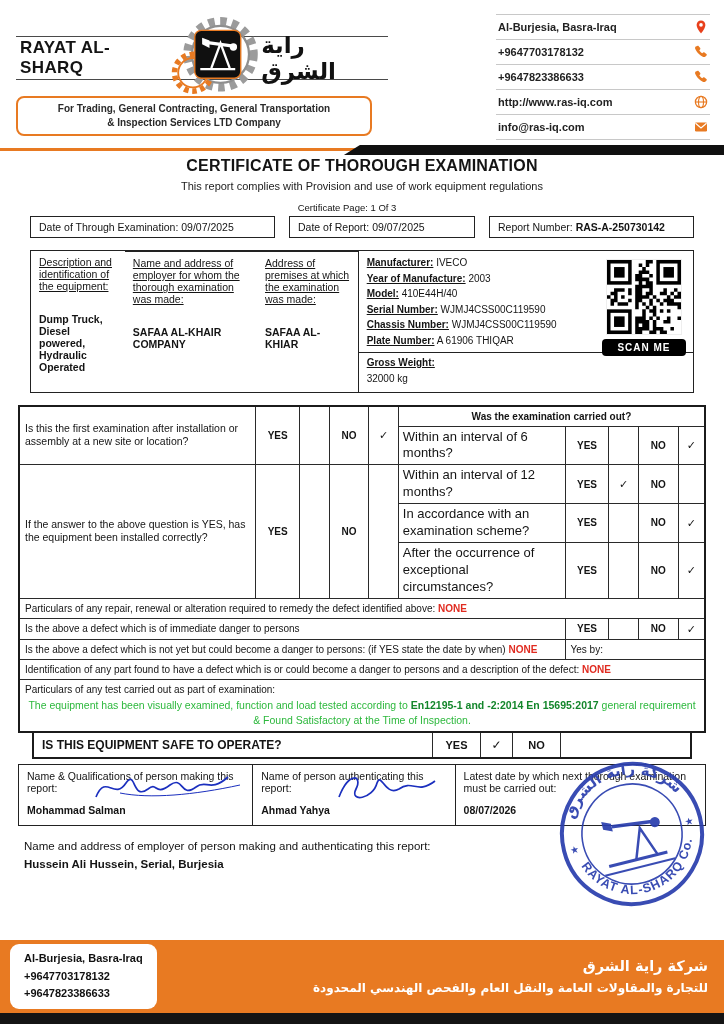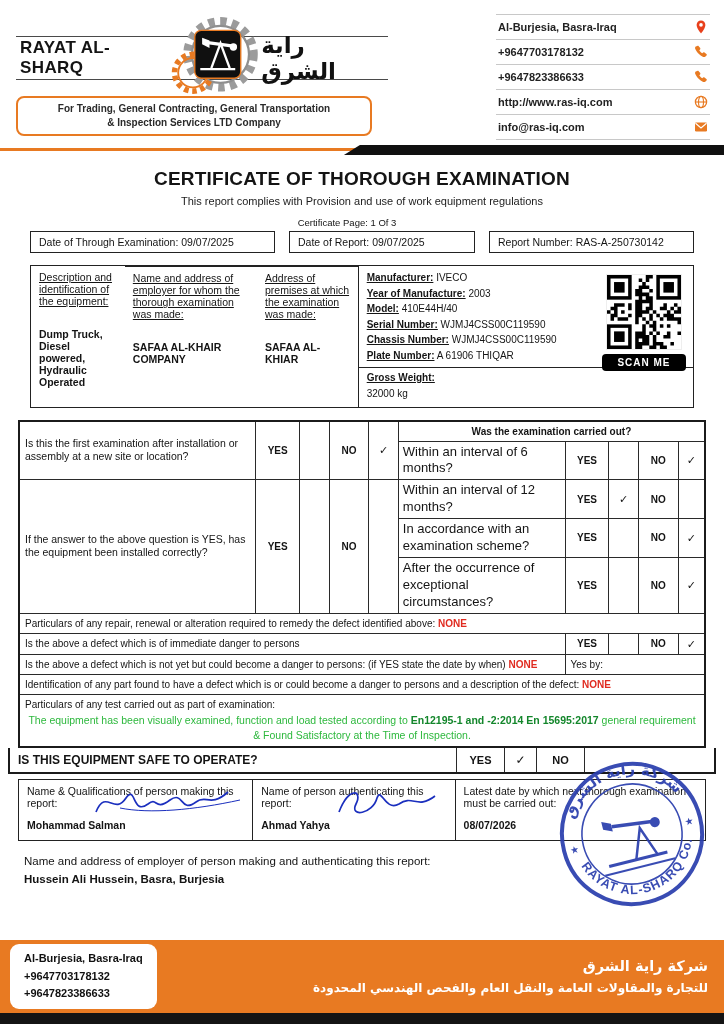--- a/index.html
+++ b/index.html
@@ -17,29 +17,29 @@
   .contacts{width:214px;margin-top:4px}
   .contact-row{display:flex;align-items:center;justify-content:space-between;gap:8px;padding:5px 2px;border-bottom:1px solid #c8c8c8;font-size:11px;font-weight:bold;color:#222}
   .contact-row:first-child{border-top:1px solid #c8c8c8}
   .cicon{width:14px;height:14px;flex:0 0 auto}
 
   .divider{position:relative;height:12px;margin-top:4px}
   .divider .orange{position:absolute;left:0;top:4px;width:100%;height:3px;background:#E87A22}
   .divider .black{position:absolute;right:0;top:1px;width:52.5%;height:10px;background:#101010;clip-path:polygon(16px 0,100% 0,100% 100%,0 100%)}
 
   
-  .title{text-align:center;font-size:19px;font-weight:bold;margin-top:12px;letter-spacing:.2px}
+  .title{text-align:center;font-size:16px;font-weight:bold;margin-top:1px;letter-spacing:.2px}
   .subtitle{text-align:center;font-size:11px;margin-top:5px;color:#1c1c1c}
   .page-label{text-align:center;font-size:9.5px;margin:10px 30px 3px 0}
 
   
   .meta-row{display:flex;gap:14px;margin:0 30px;font-size:10.5px}
   .meta-box{border:1.5px solid #222;padding:4px 8px;white-space:nowrap}
   .meta-box.m1{flex:0 0 245px}.meta-box.m2{flex:0 0 186px}.meta-box.m3{flex:1}
-  .meta-box b{font-weight:normal}
+  .meta-box b{font-weight:bold}
 
   
   .equip{display:flex;border:1.5px solid #222;margin:12px 30px 0;font-size:10.5px}
   .equip-left{width:49.5%;border-right:1.5px solid #222;display:flex;flex-direction:row}
   .sec{padding:5px 8px 9px}
   .sec+.sec{border-top:1px solid #222}
   .lbl{text-decoration:underline}
   .val{font-weight:bold;margin-top:21px}
   .equip-right{width:50.5%;position:relative;display:flex;flex-direction:column}
   .detail-lines{padding:6px 96px 2px 8px;flex:1}
@@ -56,21 +56,21 @@
   .exam .c{text-align:center}
   .exam .b{font-weight:bold}
   .exam .tick{font-size:11px;text-align:center}
   .exam .q{font-size:10.5px}
   .exam .sq{font-size:13px;padding:2px 4px}
   .red{color:#E02B20;font-weight:bold}
   .test-label{font-weight:normal}
   .test-green{text-align:center;color:#2DB83D;font-size:10.5px;margin-top:2px;line-height:1.45}
   .test-green b{color:#13862B}
 
-  .safe-row{display:flex;margin:0 8px;border:2px solid #1b1b1b;border-top:none;align-items:stretch}
+  .safe-row{display:flex;margin:0 32px;border:2px solid #1b1b1b;border-top:none;align-items:stretch}
   .safe-q{flex:1;padding:5px 8px;font-size:12px;font-weight:bold}
   .safe-cell{width:48px;border-left:1px solid #2a2a2a;display:flex;align-items:center;justify-content:center;font-size:11px;font-weight:bold}
   .safe-tickc{width:32px;border-left:1px solid #2a2a2a;display:flex;align-items:center;justify-content:center;font-size:12px}
   .safe-empty{width:130px;border-left:1px solid #2a2a2a}
 
   
   .sig-row{display:flex;margin:5px 18px 0;border:1.5px solid #222;font-size:10.5px}
   .sig-cell{padding:5px 8px 8px;position:relative;min-height:60px}
   .sig-cell.s1{width:34%}
   .sig-cell.s2{width:29.5%;border-left:1px solid #222}
@@ -364,21 +364,21 @@
       </svg>
     </div>
     <div class="sig-cell s3">
       <div>Latest date by which next thorough examination must be carried out:</div>
       <div class="sig-name">08/07/2026</div>
     </div>
   </div>
 
   <div class="employer">
     <div>Name and address of employer of person making and authenticating this report:</div>
-    <div class="e-val">Hussein Ali Hussein, Basra, Burjesia</div>
+    <div class="e-val">Hussein Ali Hussein, Serial, Burjesia</div>
   </div>
 
   <svg class="stamp" viewBox="-76 -76 152 152">
     <circle r="70" fill="none" stroke="#2B3FAE" stroke-width="4"></circle>
     <circle r="50" fill="none" stroke="#2B3FAE" stroke-width="1.6"></circle>
     <defs>
       <path id="arcTop" d="M -60 0 A 60 60 0 0 1 60 0" fill="none"></path>
       <path id="arcBot" d="M -60 0 A 60 60 0 0 0 60 0" fill="none"></path>
     </defs>
     <text font-size="15" font-weight="bold" fill="#2B3FAE" font-family="DejaVu Sans, sans-serif">

